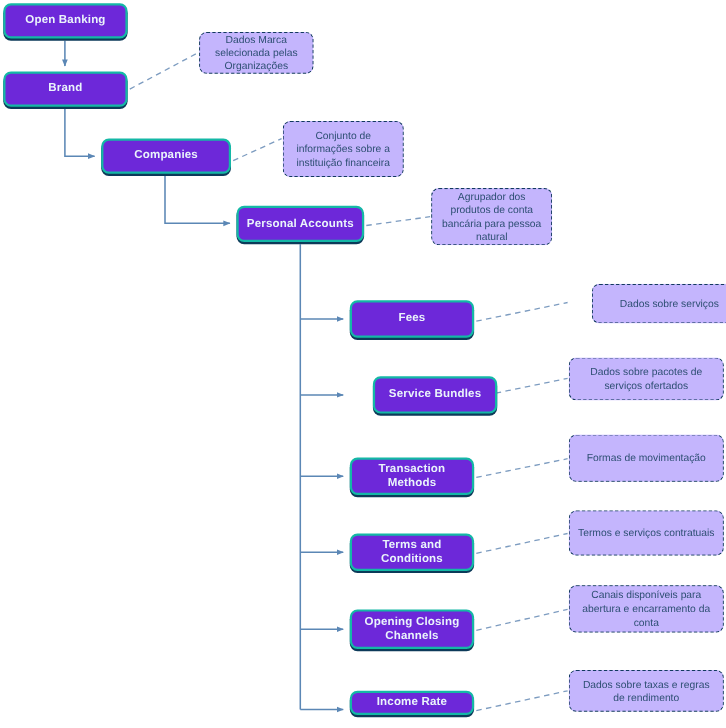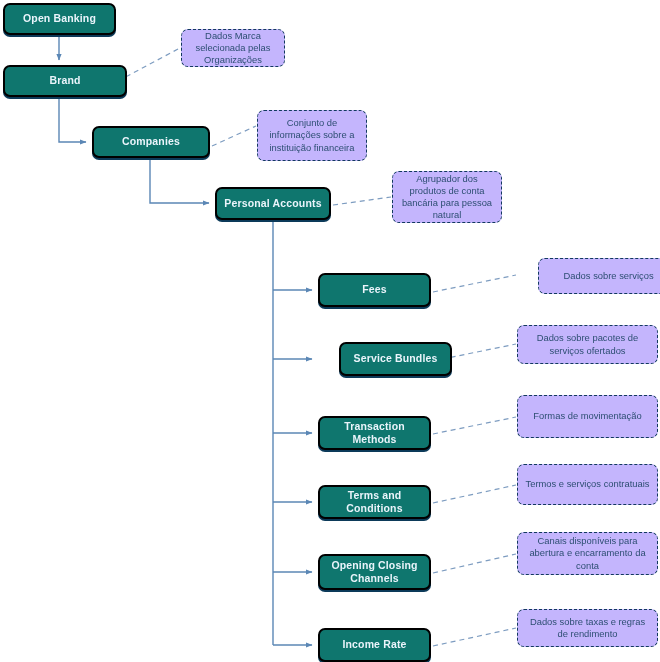--- a/index.html
+++ b/index.html
@@ -27,22 +27,22 @@
     left: 0; top: 0;
     width: 660px;
     height: 662px;
     pointer-events: none;
   }
 
   
   .node {
     position: absolute;
     box-sizing: border-box;
-    background: #0f766e;
-    border: 2px solid #000000;
+    background: #6d28d9;
+    border: 2px solid #14b8a6;
     border-radius: 7px;
     box-shadow: 0 2px 0 0 #0c3a59;
     display: flex;
     align-items: center;
     justify-content: center;
     text-align: center;
     color: #eaf4fb;
     font-weight: bold;
     font-size: 10.5px;
     letter-spacing: 0.15px;
@@ -140,21 +140,21 @@
     </g>
     <g>
       <path d="M433,646 L516,628" stroke="#7d9cc0" stroke-width="1.2" fill="none" stroke-dasharray="5,4"></path>
     </g>
   </svg>
 
   <div class="node" style="left:3px;  top:3px;   width:113px; height:32px;">
     <span>Open Banking</span>
   </div>
 
-  <div class="node" style="left:3px;  top:65px;  width:124px; height:32px;text-align:right;">
+  <div class="node" style="left:3px;  top:65px;  width:113px; height:32px;text-align:right;">
     <span>Brand</span>
   </div>
 
   <div class="node" style="left:92px; top:126px; width:118px; height:32px;text-align:center;">
     <span>Companies</span>
   </div>
 
   <div class="node" style="left:215px;top:187px; width:116px; height:33px;">
     <span>Personal Accounts</span>
   </div>
@@ -172,21 +172,21 @@
   </div>
 
   <div class="node" style="left:318px;top:485px; width:113px; height:34px;">
     <span>Terms and Conditions</span>
   </div>
 
   <div class="node" style="left:318px;top:554px; width:113px; height:36px;">
     <span>Opening Closing Channels</span>
   </div>
 
-  <div class="node" style="left:318px;top:628px; width:113px; height:34px;">
+  <div class="node" style="left:318px;top:628px; width:113px; height:22px;">
     <span>Income Rate</span>
   </div>
 
   <div class="note" style="left:181px;top:29px;  width:104px; height:38px;">
     <span>Dados Marca selecionada pelas Organizações</span>
   </div>
 
   <div class="note" style="left:257px;top:92px; width:110px; height:51px;margin-top:18px;">
     <span>Conjunto de informações sobre a instituição financeira</span>
   </div>

